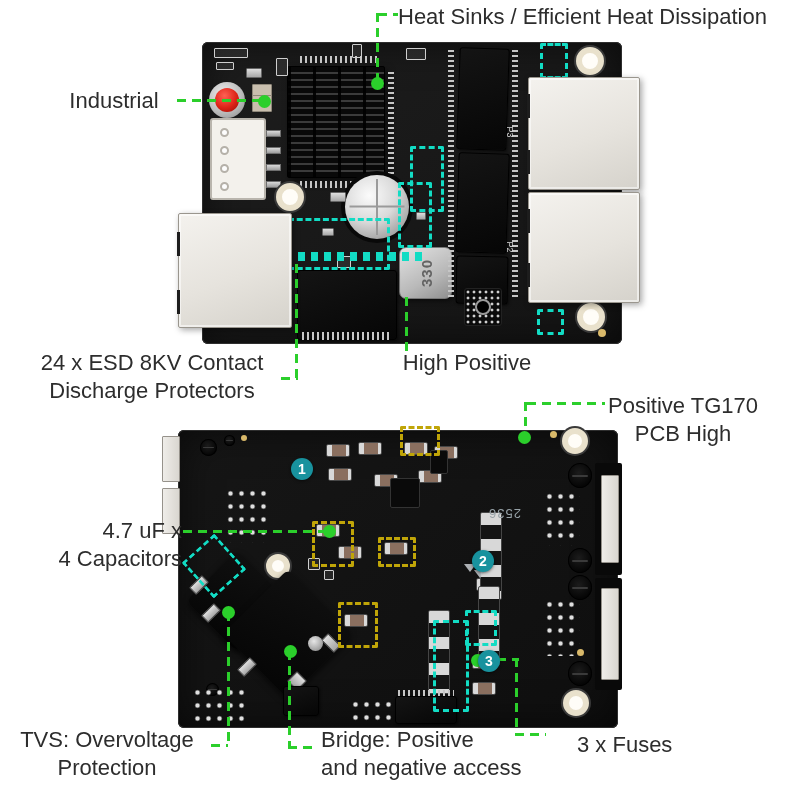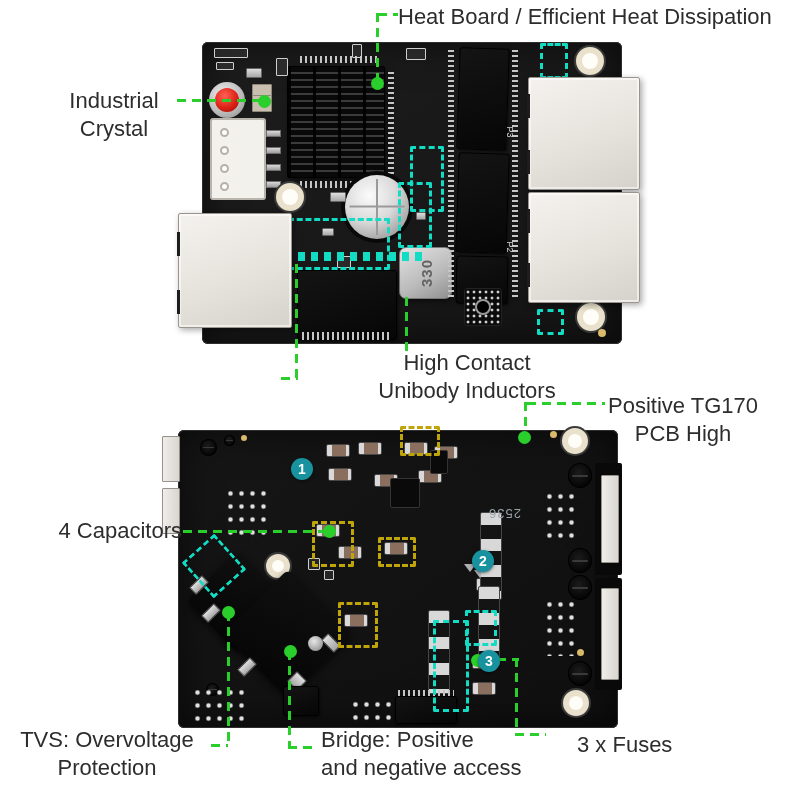--- a/index.html
+++ b/index.html
@@ -296,35 +296,38 @@
   <div class="dot" style="left:284px;top:645px"></div>
   <div class="dash-v" style="left:288px;top:651px;height:98px"></div>
   <div class="dash-h" style="left:288px;top:746px;width:30px"></div>
 
   <div class="dot" style="left:471px;top:654px"></div>
   <div class="dash-h" style="left:497px;top:658px;width:22px"></div>
   <div class="dash-v" style="left:515px;top:658px;height:78px"></div>
   <div class="dash-h" style="left:515px;top:733px;width:31px"></div>
 
   <div class="lbl" style="left:398px;top:3px">
-    <div>Heat Board / Efficient Heat Dissipation</div>
+    <div>Heat Sinks / Efficient Heat Dissipation</div>
   </div>
   <div class="lbl center" style="left:38px;top:87px;width:152px">
     <div>Industrial</div>
-    <div>Crystal</div>
+  </div>
+  <div class="lbl center" style="left:28px;top:349px;width:248px">
+    <div>24 x ESD 8KV Contact</div>
+    <div>Discharge Protectors</div>
   </div>
   <div class="lbl center" style="left:372px;top:349px;width:190px">
-    <div>High Contact</div>
-    <div>Unibody Inductors</div>
+    <div>High Positive</div>
   </div>
   <div class="lbl center" style="left:594px;top:392px;width:178px">
     <div>Positive TG170</div>
     <div>PCB High</div>
   </div>
   <div class="lbl right" style="left:24px;top:517px;width:158px">
+    <div>4.7 uF x</div>
     <div>4 Capacitors</div>
   </div>
   <div class="lbl center" style="left:4px;top:726px;width:206px">
     <div>TVS: Overvoltage</div>
     <div>Protection</div>
   </div>
   <div class="lbl" style="left:321px;top:726px">
     <div>Bridge: Positive</div>
     <div>and negative access</div>
   </div>

